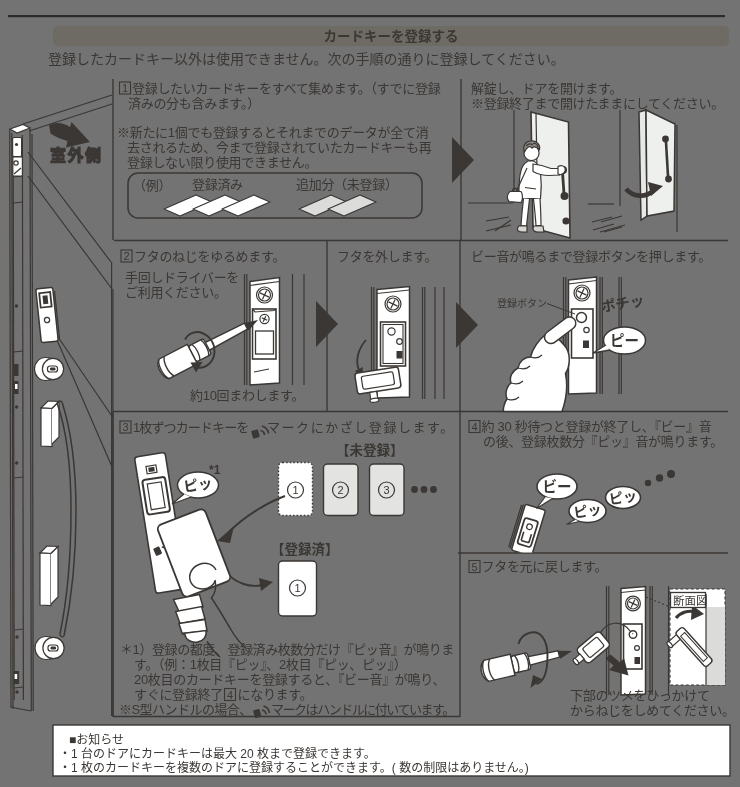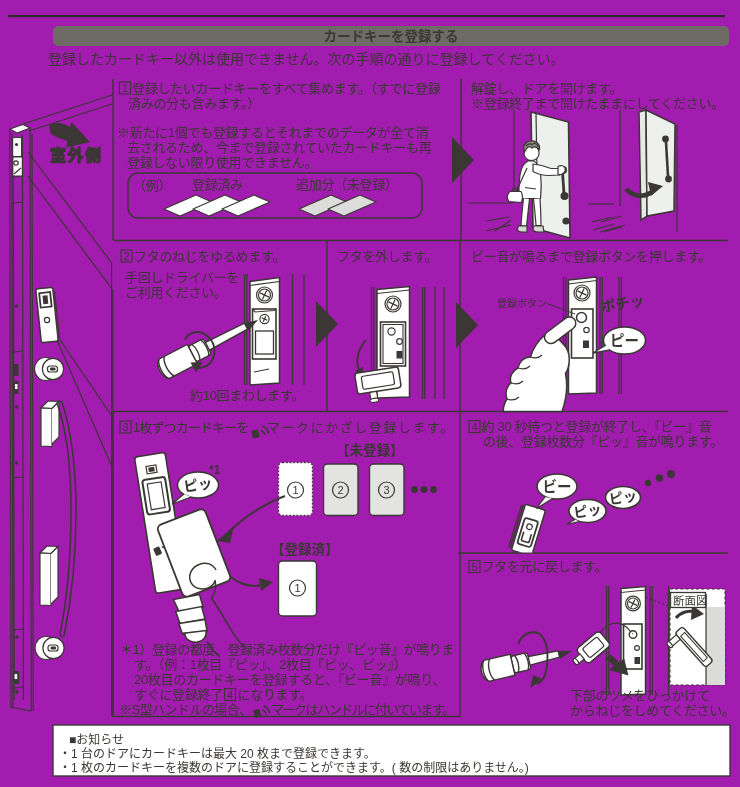--- a/index.html
+++ b/index.html
@@ -1,16 +1,16 @@
 <!DOCTYPE html>
 <html><head>
 <meta charset="utf-8">
 <style>
 html,body{margin:0;padding:0;background:#fff;}
-#page{position:relative;width:740px;height:787px;background:#a21caf;overflow:hidden;}
+#page{position:relative;width:740px;height:787px;background:#737373;overflow:hidden;}
 svg{position:absolute;top:0;left:0;}
 text{font-family:"Liberation Sans","Noto Sans CJK JP","Noto Sans JP",sans-serif;fill:#3b3734;}
 .t13{font-size:13px;letter-spacing:-0.3px;}
 .t14{font-size:14px;letter-spacing:0px;}
 .t12{font-size:12px;}
 .t10{font-size:10px;}
 .ln{stroke:#3b3734;stroke-width:1.4;fill:none;}
 .ln2{stroke:#3b3734;stroke-width:1.2;fill:none;}
 .fw{fill:#fff;stroke:#3b3734;stroke-width:1.4;}
 .fg{fill:#e3e3e1;stroke:#3b3734;stroke-width:1.4;}

